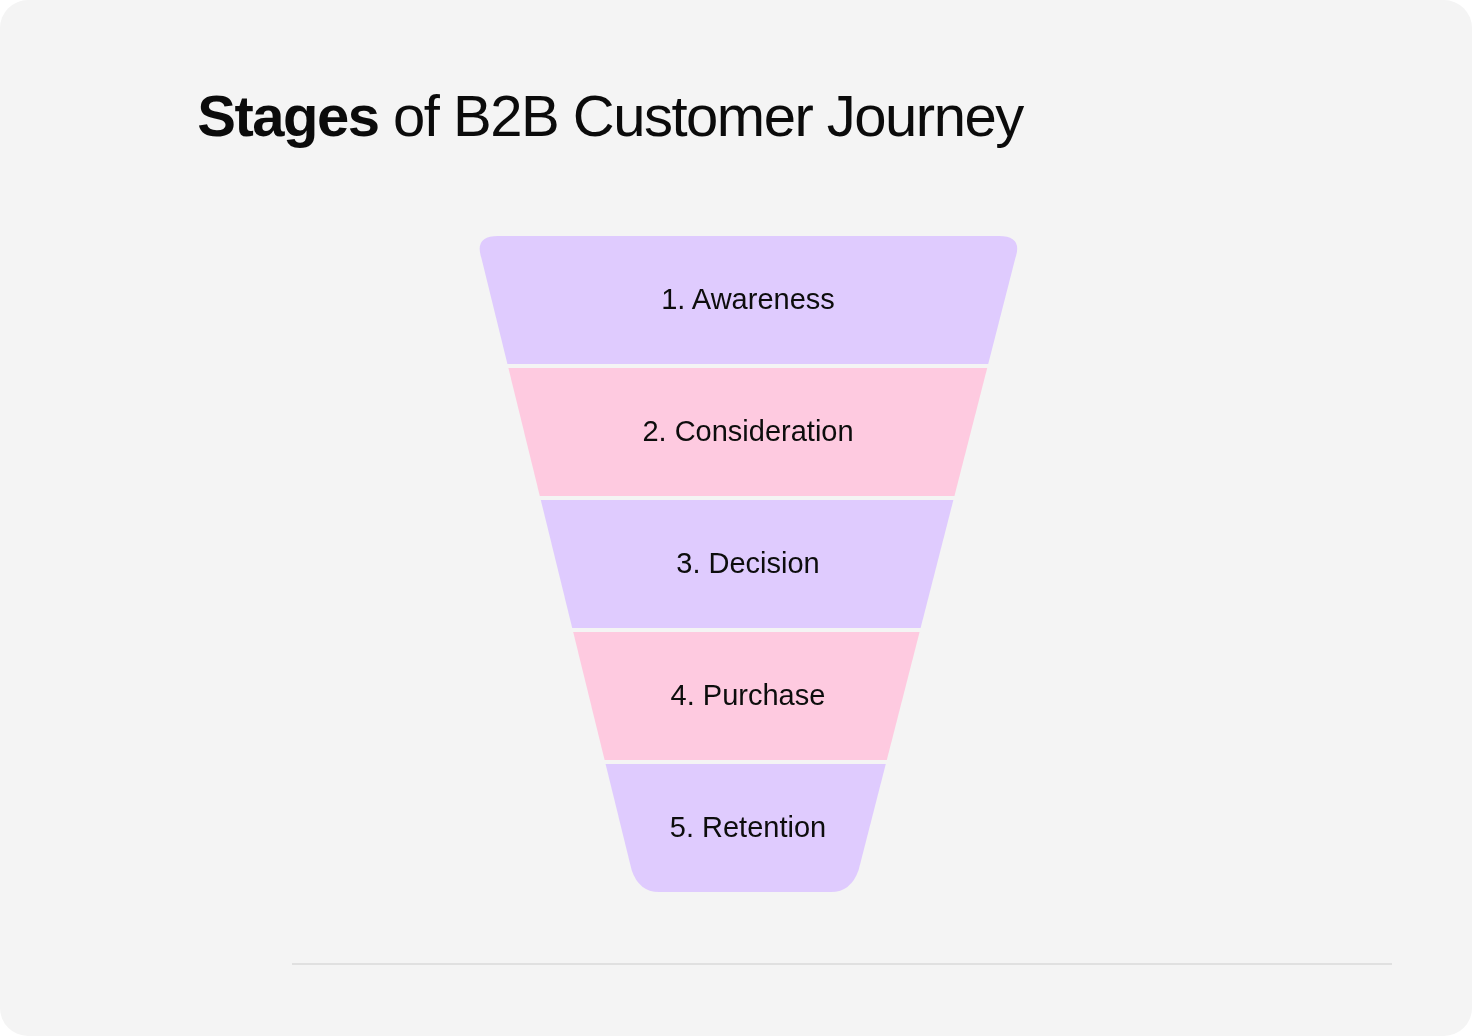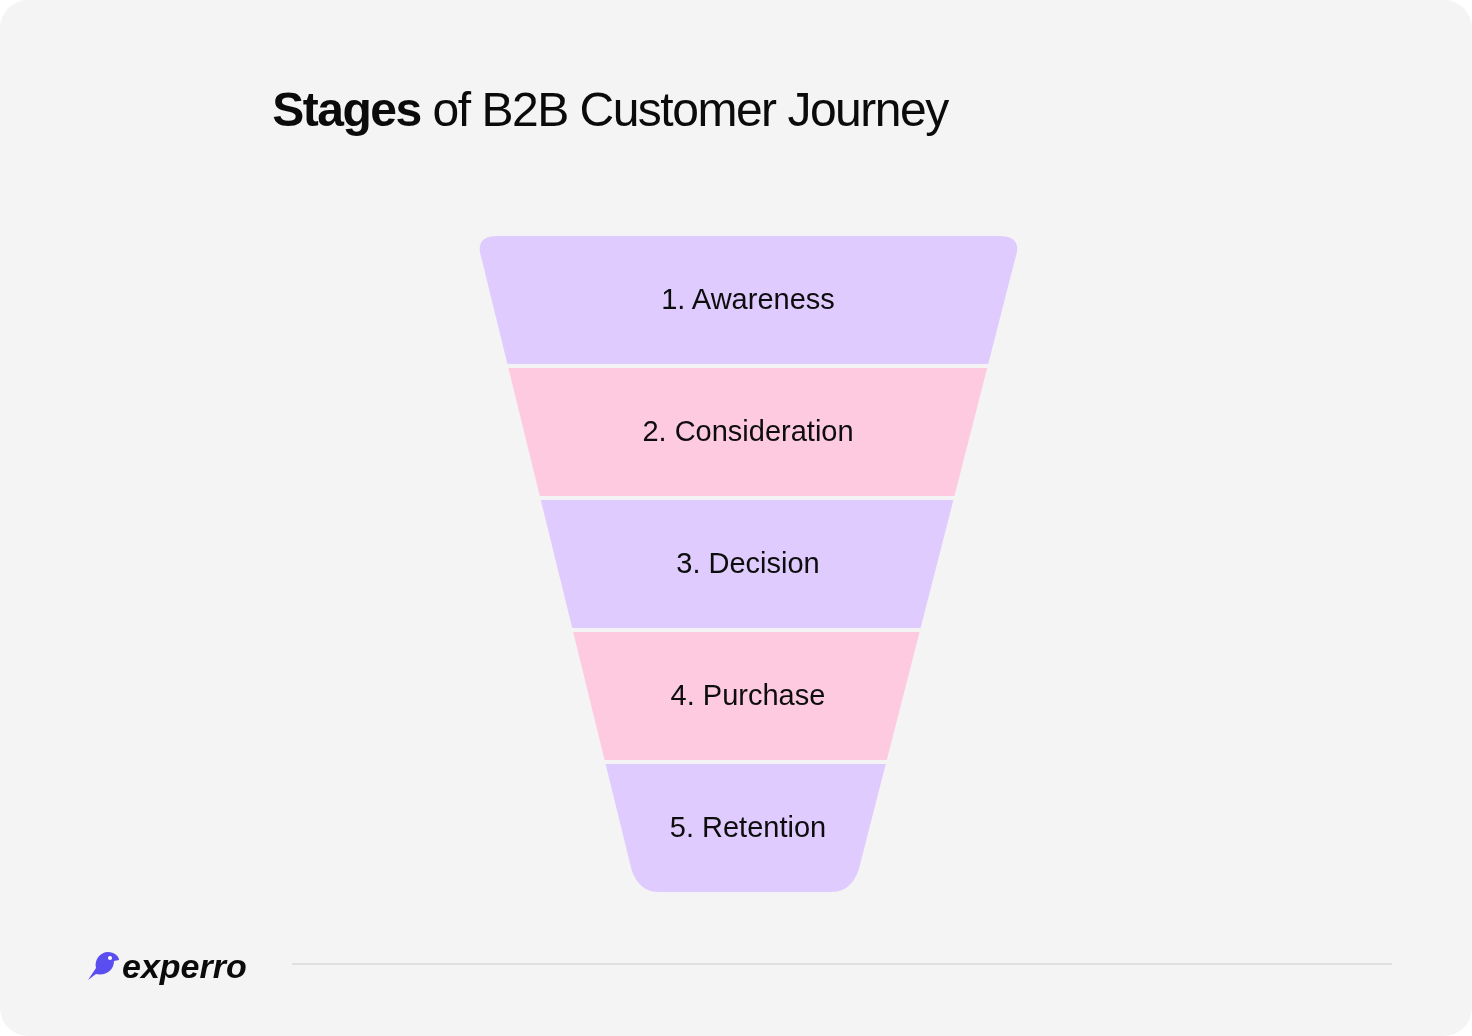--- a/index.html
+++ b/index.html
@@ -1,18 +1,18 @@
 <!DOCTYPE html>
 <html><head>
   <meta charset="utf-8">
   <style>
     html, body { margin: 0; padding: 0; background: #ffffff; }
     body { width: 1472px; height: 1036px; position: relative; overflow: hidden; font-family: "Liberation Sans", sans-serif; }
     .card { position: absolute; left: 0; top: 0; width: 1472px; height: 1036px; background: #f4f4f4; border-radius: 28px; }
-    .title { position: absolute; left: 0; top: 82px; width: 1220px; text-align: center; font-size: 48px; color: #0b0b0b; letter-spacing: -1.5px; white-space: nowrap; }
+    .title { position: absolute; left: 0; top: 82px; width: 1220px; text-align: center; font-size: 58px; color: #0b0b0b; letter-spacing: -1.5px; white-space: nowrap; }
     .title .bold { font-weight: 700; }
     .title .rest { font-weight: 400; }
     svg.funnel { position: absolute; left: 0; top: 0; }
     .stage-label { font-family: "Liberation Sans", sans-serif; font-size: 29px; fill: #0d0d0d; text-anchor: middle; dominant-baseline: middle; }
     .logo { position: absolute; left: 86px; top: 942px; height: 48px; display: flex; align-items: center; }
     .logo-text { font-size: 34px; font-weight: 700; font-style: italic; color: #0b0b0b; letter-spacing: 0px; margin-left: 2px; }
     .divider { position: absolute; left: 292px; top: 963px; width: 1100px; height: 2px; background: #e0e0e0; }
   </style>
 </head>
 <body>
@@ -30,22 +30,15 @@
         <text x="748" y="433" class="stage-label">2. Consideration</text>
         <path d="M 540.7926829268292 500 L 953.390243902439 500 L 920.609756097561 628 L 572.2073170731708 628 Z" fill="#dfcbfe"></path>
         <text x="748" y="565" class="stage-label">3. Decision</text>
         <path d="M 573.189024390244 632 L 919.5853658536586 632 L 886.8048780487804 760 L 604.6036585365854 760 Z" fill="#fecae0"></path>
         <text x="748" y="697" class="stage-label">4. Purchase</text>
         <path d="M 605.5853658536586 764 L 885.780487804878 764 L 858.6341463414634 870 Q 851 892 831 892 L 659 892 Q 639 892 631.6006097560976 870 Z" fill="#dfcbfe"></path>
         <text x="748" y="829" class="stage-label">5. Retention</text>
       </g>
   </svg>
 
-  <div class="logo">
-    <svg width="34" height="32" viewBox="0 0 34 32">
-      <path id="bird-path" d="M2 30 L10 18 C8 10 14 2 22 2 C28 2 33 6 33 10 L28 11 C28 20 20 26 10 24 Z" fill="#5b4ef0"></path>
-      <circle cx="24" cy="8" r="2" fill="#ffffff"></circle>
-    </svg>
-    <span class="logo-text">experro</span>
-  </div>
 
   <div class="divider"></div>
 </div>
 
 </body></html>

